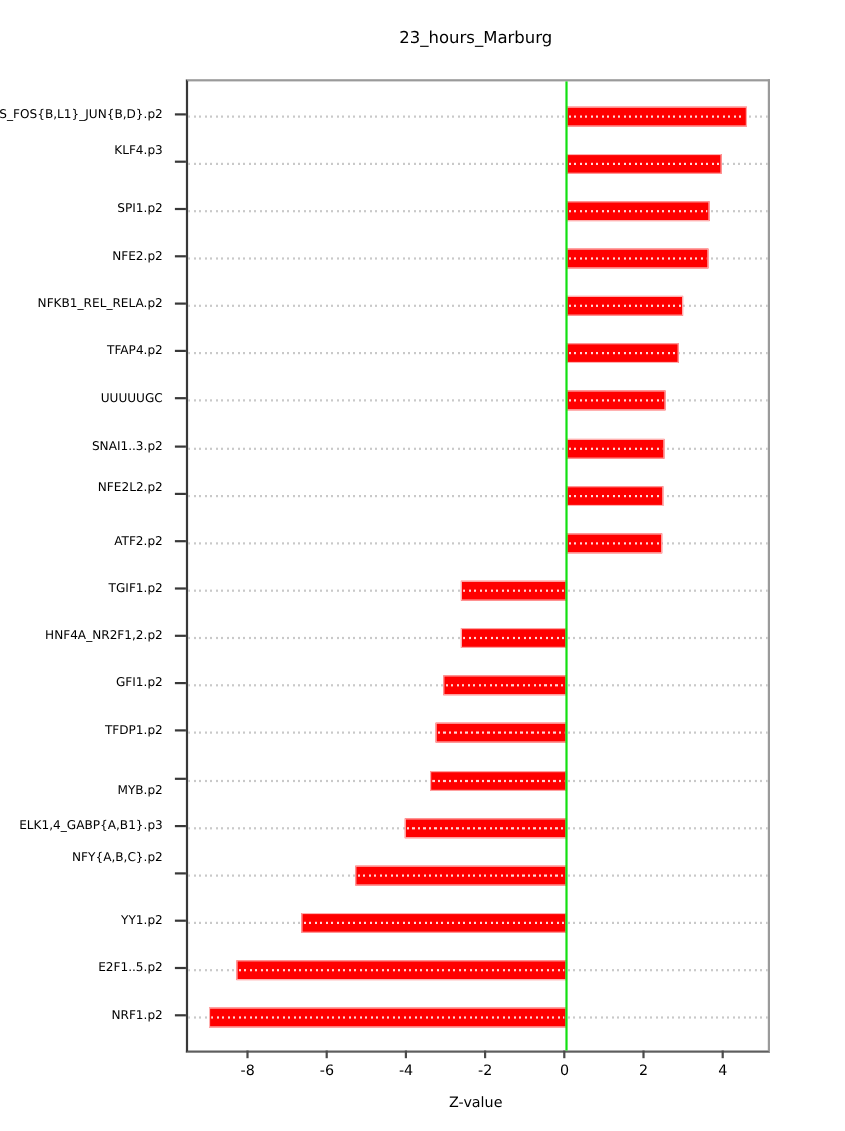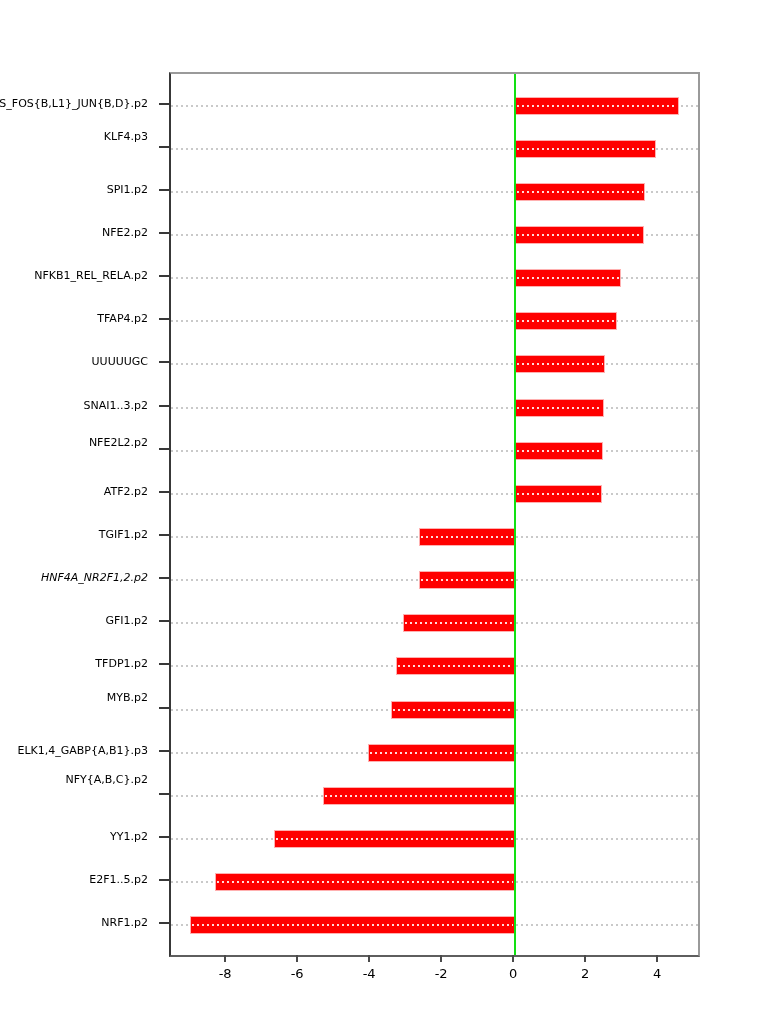--- a/index.html
+++ b/index.html
@@ -49,20 +49,21 @@
   }
   .x-axis-title{
     position:absolute;top:995px;left:169px;width:527px;height:16px;
     text-align:center;font-size:13px;line-height:16px;color:#000;
   }
 </style>
 </head>
 <body>
 
 <div id="screen">
+  <div class="chart-title">23_hours_Marburg</div>
   <div class="plot-area">
       <div class="row-line" style="top: 30.5px;"></div>
       <div class="bar" style="left: 344.134px; width: 163.788px; top: 22.5px;">
         <div class="bar-dots"></div>
       </div>
       <div class="row-line" style="top: 73.65px;"></div>
       <div class="bar" style="left: 344.134px; width: 141.109px; top: 65.65px;">
         <div class="bar-dots"></div>
       </div>
       <div class="row-line" style="top: 116.8px;"></div>
@@ -132,20 +133,21 @@
       <div class="row-line" style="top: 807.2px;"></div>
       <div class="bar" style="left: 43.5567px; width: 300.577px; top: 799.2px;">
         <div class="bar-dots"></div>
       </div>
       <div class="row-line" style="top: 850.35px;"></div>
       <div class="bar" style="left: 19.0786px; width: 325.055px; top: 842.35px;">
         <div class="bar-dots"></div>
       </div>
       <div class="zero-line" style="left: 343.134px;"></div>
     </div>
+  <div class="x-axis-title">Z-value</div>
 <div class="y-tick" style="top: 102.5px;"></div>
     <div class="y-label" style="top: 96.5px;">FOS_FOS{B,L1}_JUN{B,D}.p2</div>
     <div class="y-tick" style="top: 145.65px;"></div>
     <div class="y-label" style="top: 130px;">KLF4.p3</div>
     <div class="y-tick" style="top: 188.8px;"></div>
     <div class="y-label" style="top: 182.8px;">SPI1.p2</div>
     <div class="y-tick" style="top: 231.95px;"></div>
     <div class="y-label" style="top: 225.95px;">NFE2.p2</div>
     <div class="y-tick" style="top: 275.1px;"></div>
     <div class="y-label" style="top: 269.1px;">NFKB1_REL_RELA.p2</div>
@@ -155,27 +157,27 @@
     <div class="y-label" style="top: 355.4px;">UUUUUGC</div>
     <div class="y-tick" style="top: 404.55px;"></div>
     <div class="y-label" style="top: 398.55px; margin-left: 14px;">SNAI1..3.p2</div>
     <div class="y-tick" style="top: 447.7px;"></div>
     <div class="y-label" style="top: 436px;">NFE2L2.p2</div>
     <div class="y-tick" style="top: 490.85px;"></div>
     <div class="y-label" style="top: 484.85px;">ATF2.p2</div>
     <div class="y-tick" style="top: 534px;"></div>
     <div class="y-label" style="top: 528px;">TGIF1.p2</div>
     <div class="y-tick" style="top: 577.15px;"></div>
-    <div class="y-label" style="top: 571.15px; font-style: italic;">HNF4A_NR2F1,2.p2</div>
+    <div class="y-label" style="top: 571.15px;">HNF4A_NR2F1,2.p2</div>
     <div class="y-tick" style="top: 620.3px;"></div>
     <div class="y-label" style="top: 614.3px;">GFI1.p2</div>
     <div class="y-tick" style="top: 663.45px;"></div>
     <div class="y-label" style="top: 657.45px;">TFDP1.p2</div>
     <div class="y-tick" style="top: 706.6px;"></div>
-    <div class="y-label" style="top: 691px;">MYB.p2</div>
+    <div class="y-label" style="top: 712px;">MYB.p2</div>
     <div class="y-tick" style="top: 749.75px;"></div>
     <div class="y-label" style="top: 743.75px;">ELK1,4_GABP{A,B1}.p3</div>
     <div class="y-tick" style="top: 792.9px;"></div>
     <div class="y-label" style="top: 773px;">NFY{A,B,C}.p2</div>
     <div class="y-tick" style="top: 836.05px;"></div>
     <div class="y-label" style="top: 830.05px;">YY1.p2</div>
     <div class="y-tick" style="top: 879.2px;"></div>
     <div class="y-label" style="top: 873.2px; margin-left: 36px;">E2F1..5.p2</div>
     <div class="y-tick" style="top: 922.35px;"></div>
     <div class="y-label" style="top: 916.35px;">NRF1.p2</div>

